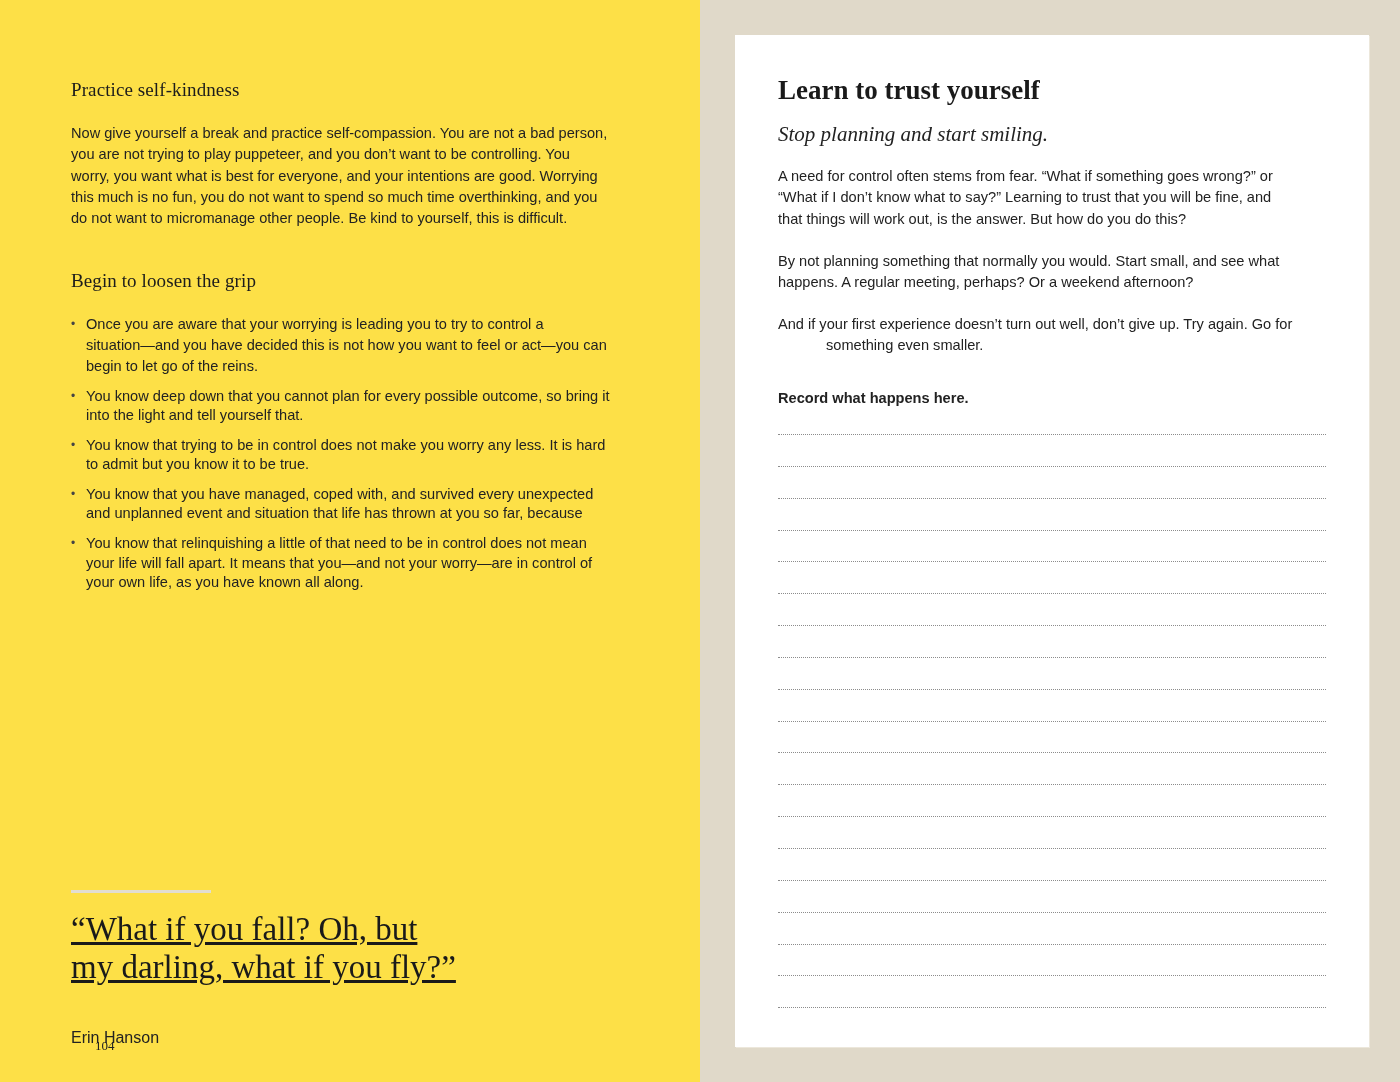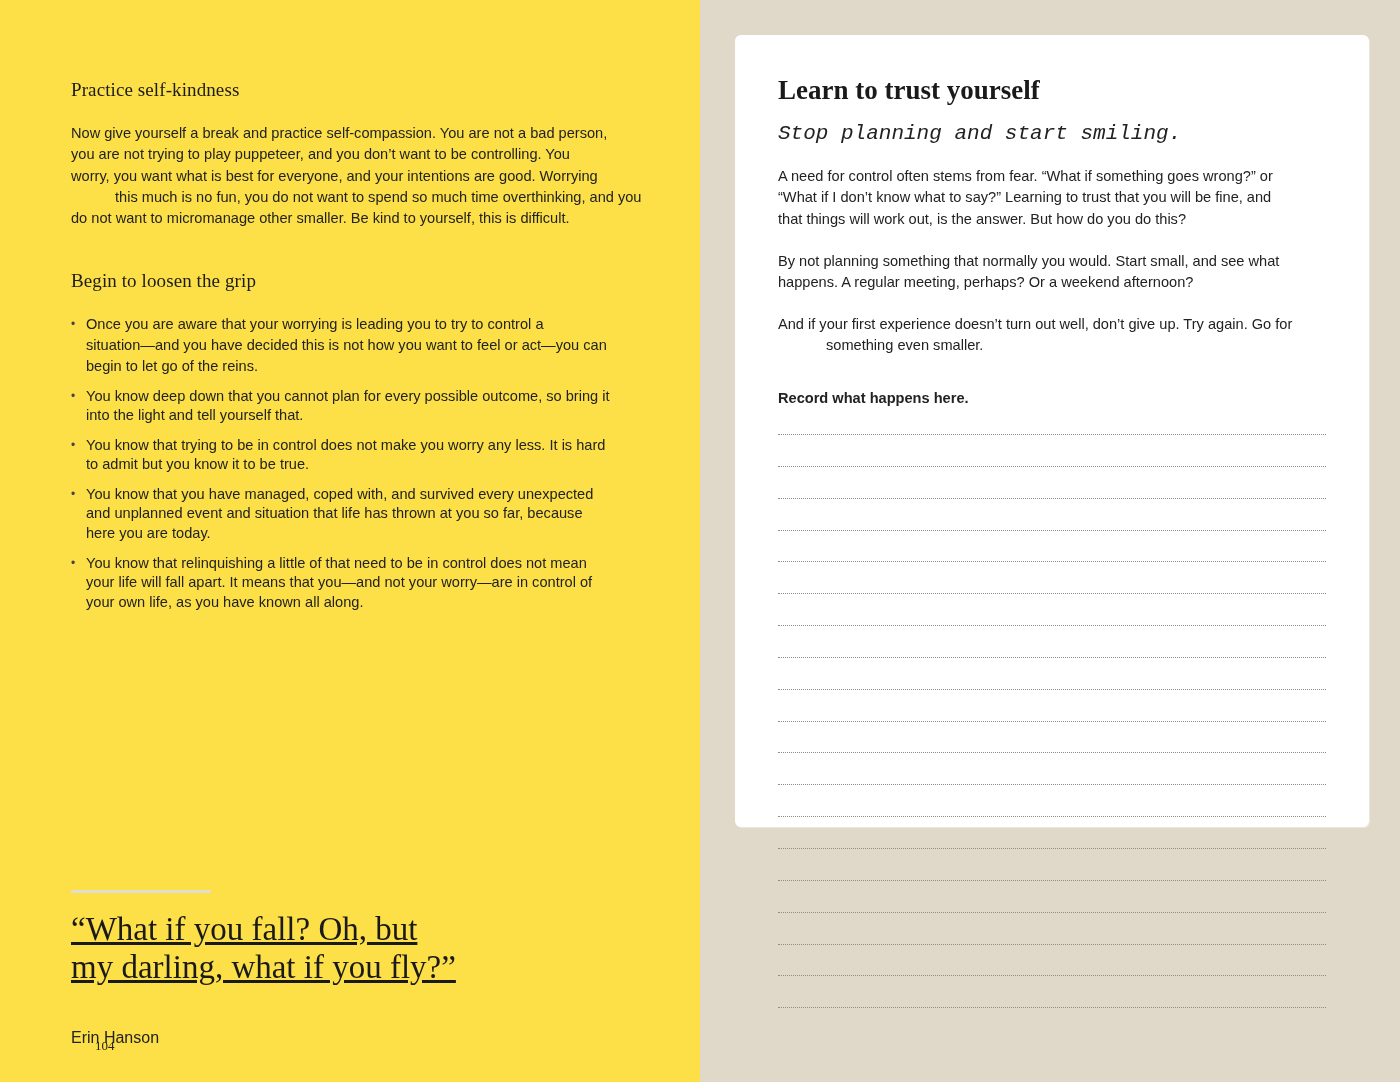--- a/index.html
+++ b/index.html
@@ -26,24 +26,23 @@
     position: absolute;
     left: 700px; top: 0;
     width: 700px;
     height: 1082px;
     background: #e0d9c9;
   }
   .card {
     position: absolute;
     left: 35px; top: 35px;
     width: 634px;
-    height: 792px;
+    height: 1012px;
     background: #ffffff;
     box-shadow: 1px 1px 0 #ece7db;
-    border-radius: 6px;
   }
   .h2 {
     position: absolute;
     left: 71px;
     font-family: "Liberation Serif", serif;
     font-size: 19px;
     font-weight: 400;
     color: #1c1c1c;
     margin: 0;
     letter-spacing: 0.1px;
@@ -132,21 +131,21 @@
     font-family: "Liberation Serif", serif;
     font-size: 27px;
     color: #1a1a1a;
     margin: 0;
     white-space: nowrap;
   }
   .r-subtitle {
     position: absolute;
     left: 43px;
     top: 87px;
-    font-family: Liberation Mono, monospace;
+    font-family: Liberation Serif, serif;
     font-style: italic;
     font-size: 21px;
     color: #222;
     margin: 0;
     white-space: nowrap;
   }
   .r-para {
     position: absolute;
     left: 43px;
     width: 550px;
@@ -186,22 +185,22 @@
 <body>
 
 <div class="page-left">
 
   <h2 class="h2" style="top:79px;">Practice self-kindness</h2>
 
   <p class="body-text" style="top:123px;">
     <span style="display:block;white-space:nowrap;">Now give yourself a break and practice self-compassion. You are not a bad person,</span>
     <span style="display:block;white-space:nowrap;">you are not trying to play puppeteer, and you don’t want to be controlling. You</span>
     <span style="display:block;white-space:nowrap;">worry, you want what is best for everyone, and your intentions are good. Worrying</span>
-    <span style="display:block;white-space:nowrap;margin-left:44px;">this much is no fun, you do not want to spend so much time overthinking, and you</span>
-    <span style="display:block;white-space:nowrap;">do not want to micromanage other smaller. Be kind to yourself, this is difficult.</span>
+    <span style="display:block;white-space:nowrap;">this much is no fun, you do not want to spend so much time overthinking, and you</span>
+    <span style="display:block;white-space:nowrap;">do not want to micromanage other people. Be kind to yourself, this is difficult.</span>
   </p>
 
   <h2 class="h2" style="top:270px;">Begin to loosen the grip</h2>
 
   <ul class="bullets">
     <li class="first">
       <span class="bullet">•</span>
       <span style="display:block;white-space:nowrap;">Once you are aware that your worrying is leading you to try to control a</span>
       <span style="display:block;white-space:nowrap;">situation—and you have decided this is not how you want to feel or act—you can</span>
       <span style="display:block;white-space:nowrap;">begin to let go of the reins.</span>
@@ -213,21 +212,20 @@
     </li>
     <li>
       <span class="bullet">•</span>
       <span style="display:block;white-space:nowrap;">You know that trying to be in control does not make you worry any less. It is hard</span>
       <span style="display:block;white-space:nowrap;">to admit but you know it to be true.</span>
     </li>
     <li>
       <span class="bullet">•</span>
       <span style="display:block;white-space:nowrap;">You know that you have managed, coped with, and survived every unexpected</span>
       <span style="display:block;white-space:nowrap;">and unplanned event and situation that life has thrown at you so far, because</span>
-      <span style="display:block;white-space:nowrap;">here you are today.</span>
     </li>
     <li>
       <span class="bullet">•</span>
       <span style="display:block;white-space:nowrap;">You know that relinquishing a little of that need to be in control does not mean</span>
       <span style="display:block;white-space:nowrap;">your life will fall apart. It means that you—and not your worry—are in control of</span>
       <span style="display:block;white-space:nowrap;">your own life, as you have known all along.</span>
     </li>
   </ul>
 
   <div class="divider"></div>

